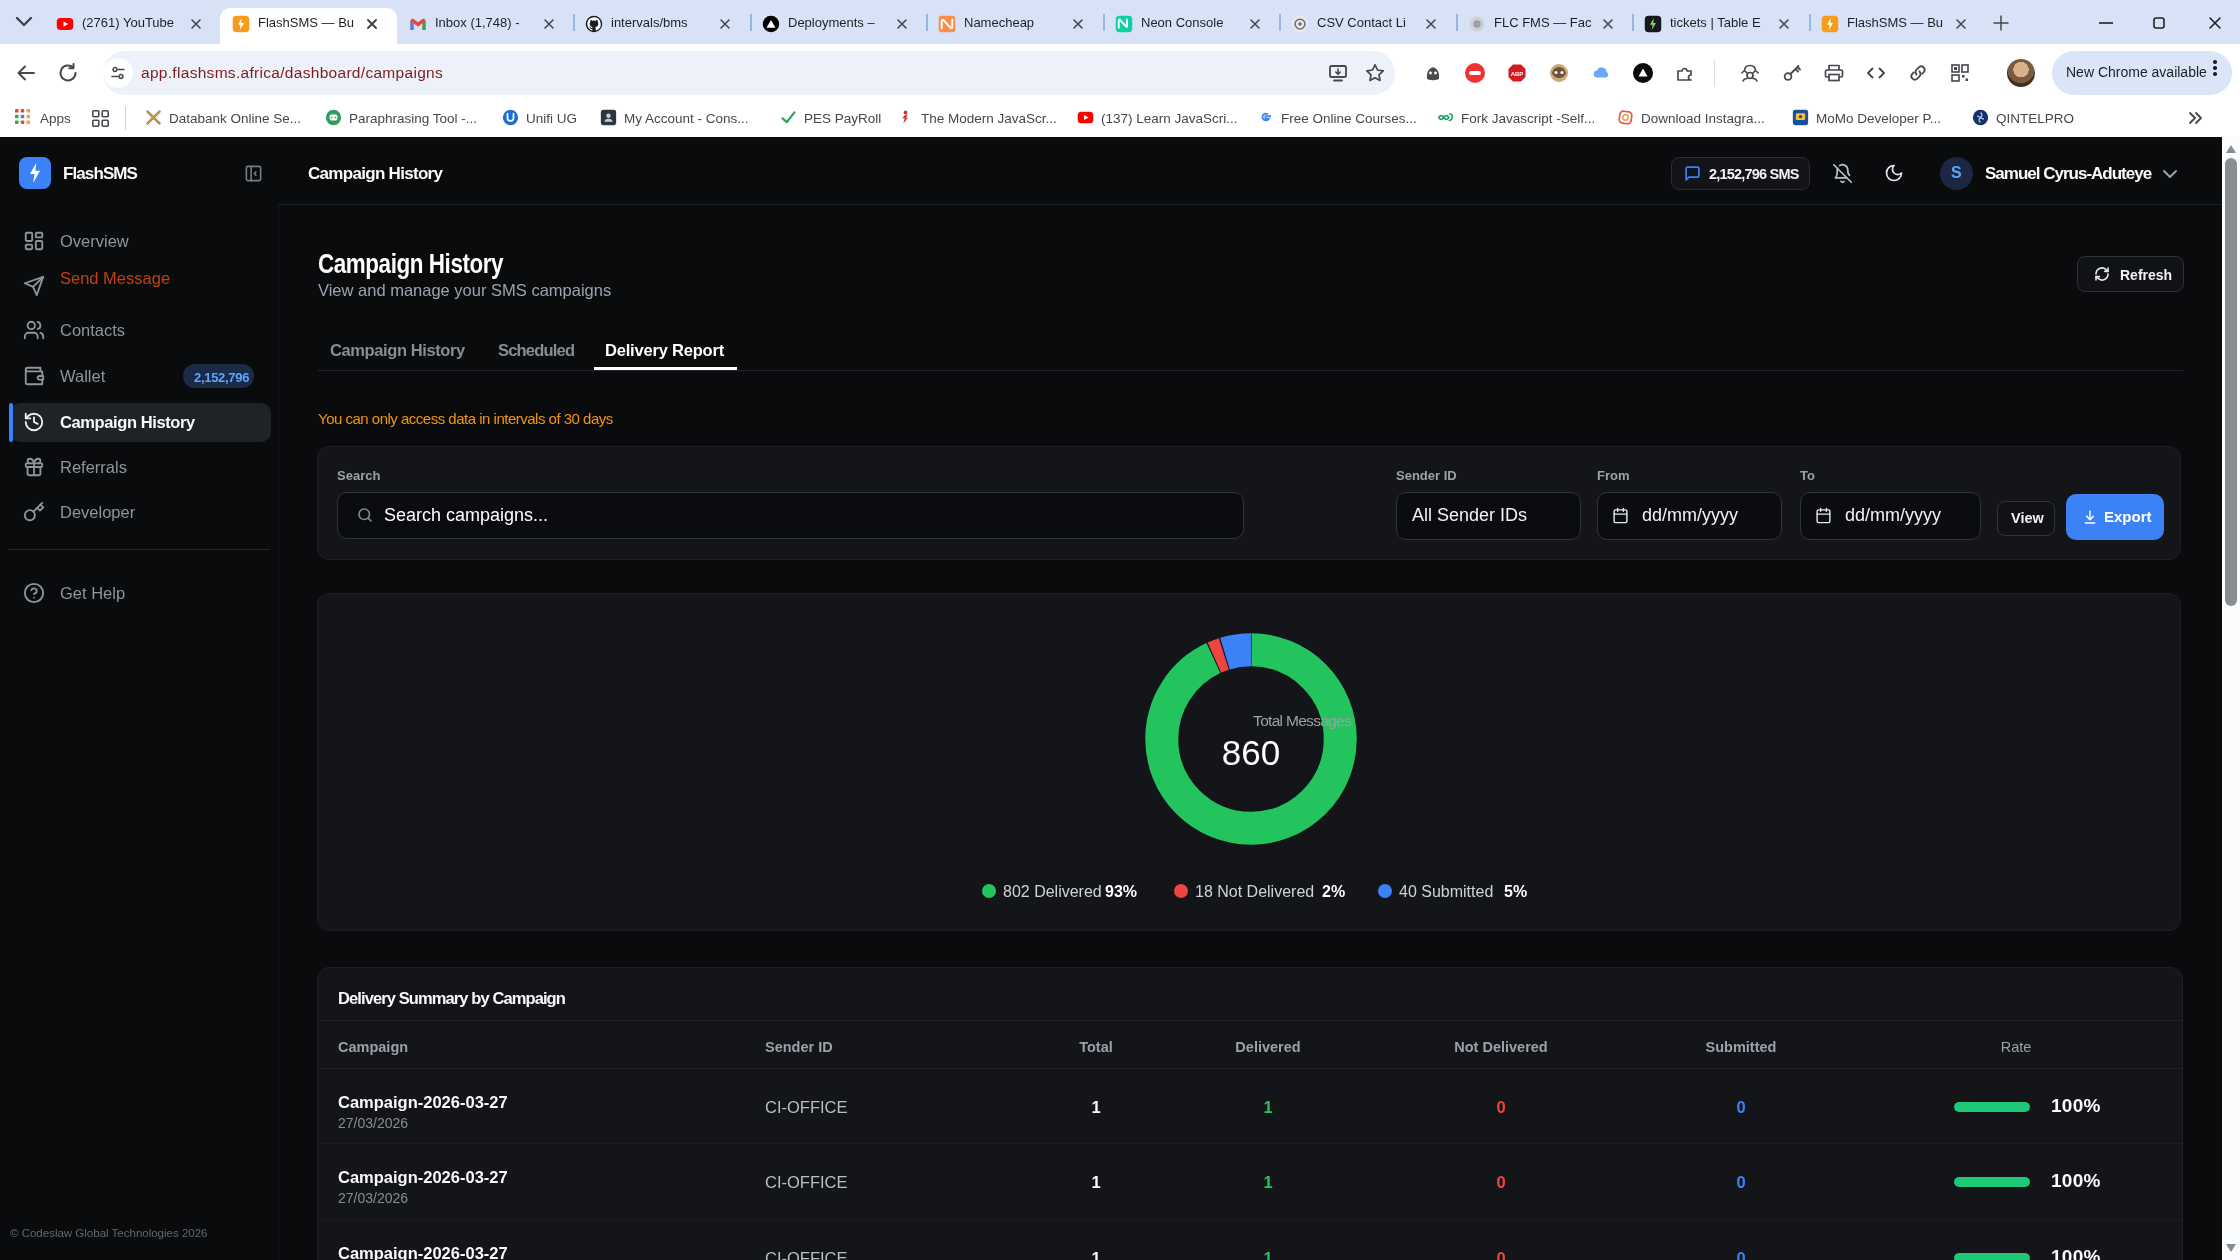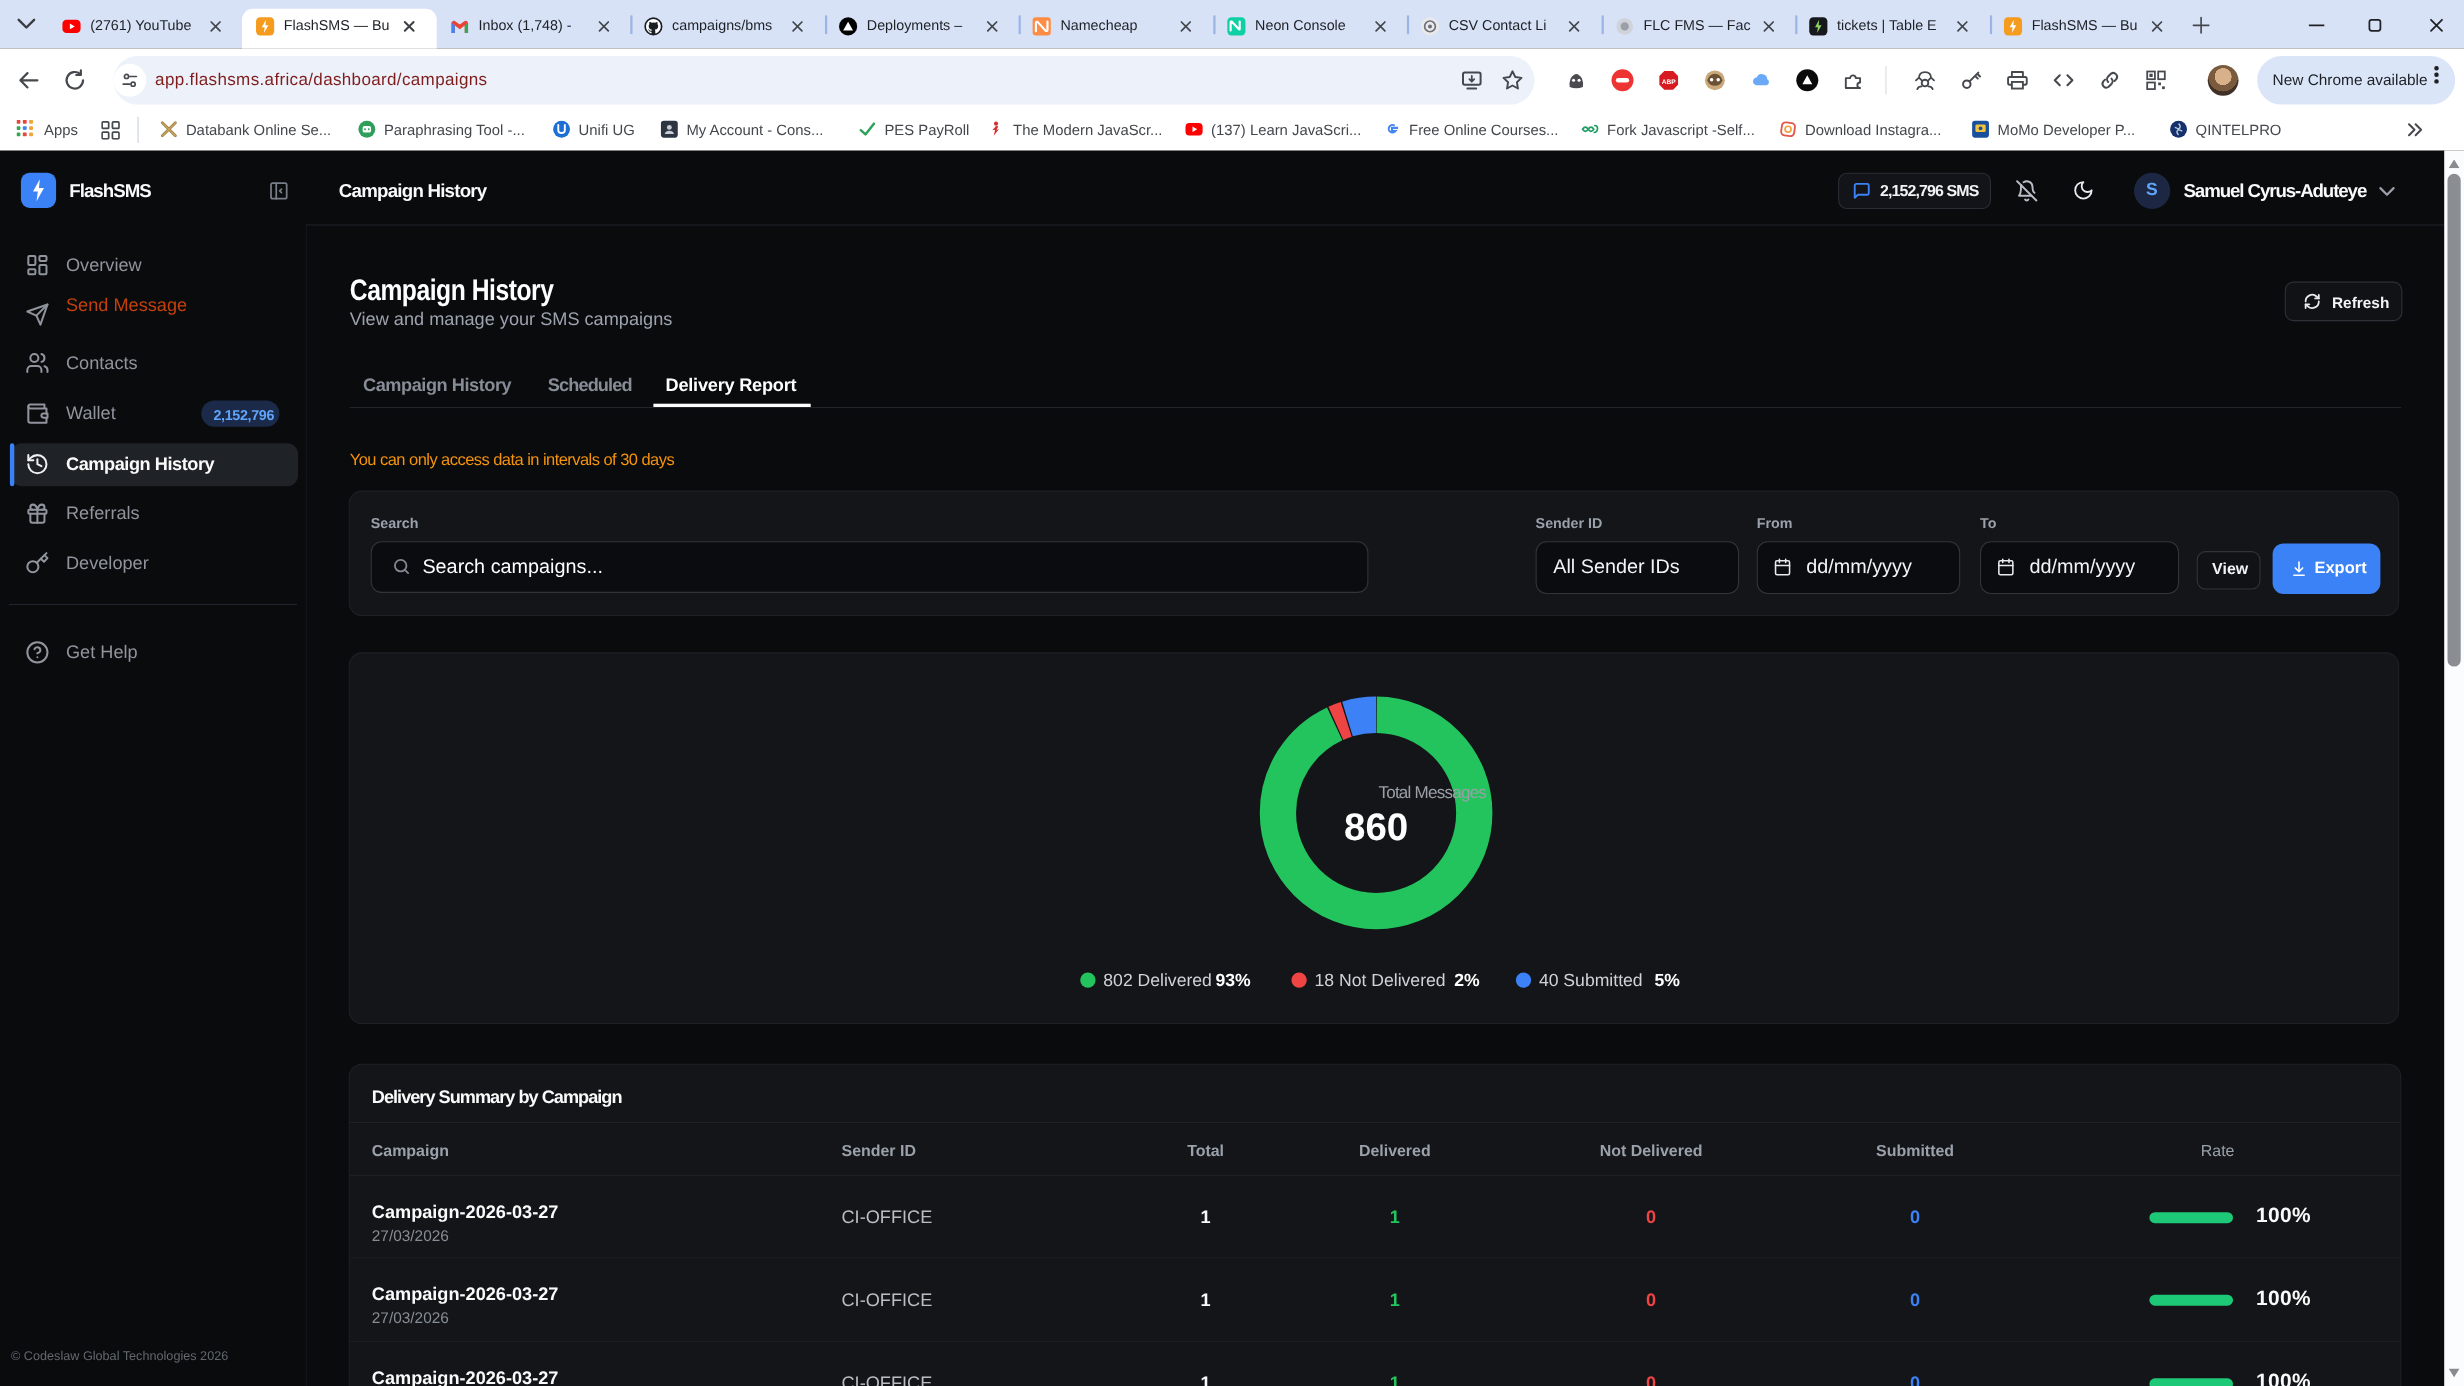--- a/index.html
+++ b/index.html
@@ -75,21 +75,21 @@
       <svg class="tx" viewBox="0 0 16 16">
           <path d="M4 4 L12 12 M12 4 L4 12" stroke="#43464b" stroke-width="1.6" stroke-linecap="round"></path>
         </svg>
     </div>
 
     <div class="tab" style="left:573px;width:177px">
       <svg class="fav" viewBox="0 0 24 24">
           <circle cx="12" cy="12" r="11" fill="#1b1f23"></circle>
           <path d="M12 3a9 9 0 0 0-2.85 17.54c.45.08.62-.2.62-.43v-1.7c-2.5.55-3.03-1.06-3.03-1.06-.41-1.04-1-1.32-1-1.32-.82-.56.06-.55.06-.55.9.06 1.38.93 1.38.93.8 1.38 2.11.98 2.63.75.08-.58.31-.98.57-1.2-2-.23-4.1-1-4.1-4.45 0-.98.35-1.79.93-2.42-.1-.23-.4-1.15.08-2.4 0 0 .76-.24 2.48.92a8.6 8.6 0 0 1 4.51 0c1.72-1.16 2.47-.92 2.47-.92.49 1.25.18 2.17.09 2.4.58.63.93 1.44.93 2.42 0 3.47-2.1 4.22-4.11 4.44.32.28.61.83.61 1.67v2.47c0 .24.16.52.62.43A9 9 0 0 0 12 3Z" fill="#fff"></path>
         </svg>
-      <div class="ttl">campaigns/bms</div>
+      <div class="ttl">intervals/bms</div>
       <svg class="tx" viewBox="0 0 16 16">
           <path d="M4 4 L12 12 M12 4 L4 12" stroke="#43464b" stroke-width="1.6" stroke-linecap="round"></path>
         </svg>
     </div>
 
     <div class="tab" style="left:750px;width:176px">
       <svg class="fav" viewBox="0 0 24 24">
           <circle cx="12" cy="12" r="11" fill="#000"></circle>
           <path d="M12 6.5 L18 17 H6 Z" fill="#fff"></path>
         </svg>
@@ -533,21 +533,21 @@
 
     <div class="card" style="left:317px;top:456px;width:1864px;height:338px"></div>
     <svg class="abs" style="left:1139px;top:490px" width="224" height="224" viewBox="0 0 224 224">
       <g transform="rotate(-90 112 112)">
         <circle cx="112" cy="112" r="89.25" fill="none" stroke="#23c45e" stroke-width="33" stroke-dasharray="520.4 40.43" stroke-dashoffset="-0.6"></circle>
         <circle cx="112" cy="112" r="89.25" fill="none" stroke="#ef4444" stroke-width="33" stroke-dasharray="10 550.83" stroke-dashoffset="-522.2"></circle>
         <circle cx="112" cy="112" r="89.25" fill="none" stroke="#3c82f6" stroke-width="33" stroke-dasharray="26.8 534.03" stroke-dashoffset="-533.4"></circle>
       </g>
     </svg>
     <div class="abs" style="left:1151px;top:575px;width:200px;text-align:right;font-size:15.5px;color:#9aa0a8;letter-spacing:-0.7px">Total Messages</div>
-    <div class="abs" style="left:1151px;top:596px;width:200px;text-align:center;font-size:35px;font-weight:bold;color:#fff">860</div>
+    <div class="abs" style="left:1151px;top:596px;width:200px;text-align:center;font-size:35px;font-weight:normal;color:#fff">860</div>
     <div class="abs" style="left:982px;top:747px;width:14px;height:14px;border-radius:50%;background:#23c45e"></div>
     <div class="abs" style="left:1003px;top:746px;font-size:16px;color:#cfd3d9">802 Delivered</div>
     <div class="abs" style="left:1105px;top:746px;font-size:16px;font-weight:bold;color:#fff">93%</div>
     <div class="abs" style="left:1174px;top:747px;width:14px;height:14px;border-radius:50%;background:#ef4444"></div>
     <div class="abs" style="left:1195px;top:746px;font-size:16px;color:#cfd3d9">18 Not Delivered</div>
     <div class="abs" style="left:1322px;top:746px;font-size:16px;font-weight:bold;color:#fff">2%</div>
     <div class="abs" style="left:1378px;top:747px;width:14px;height:14px;border-radius:50%;background:#3c82f6"></div>
     <div class="abs" style="left:1399px;top:746px;font-size:16px;color:#cfd3d9">40 Submitted</div>
     <div class="abs" style="left:1504px;top:746px;font-size:16px;font-weight:bold;color:#fff">5%</div>
 

